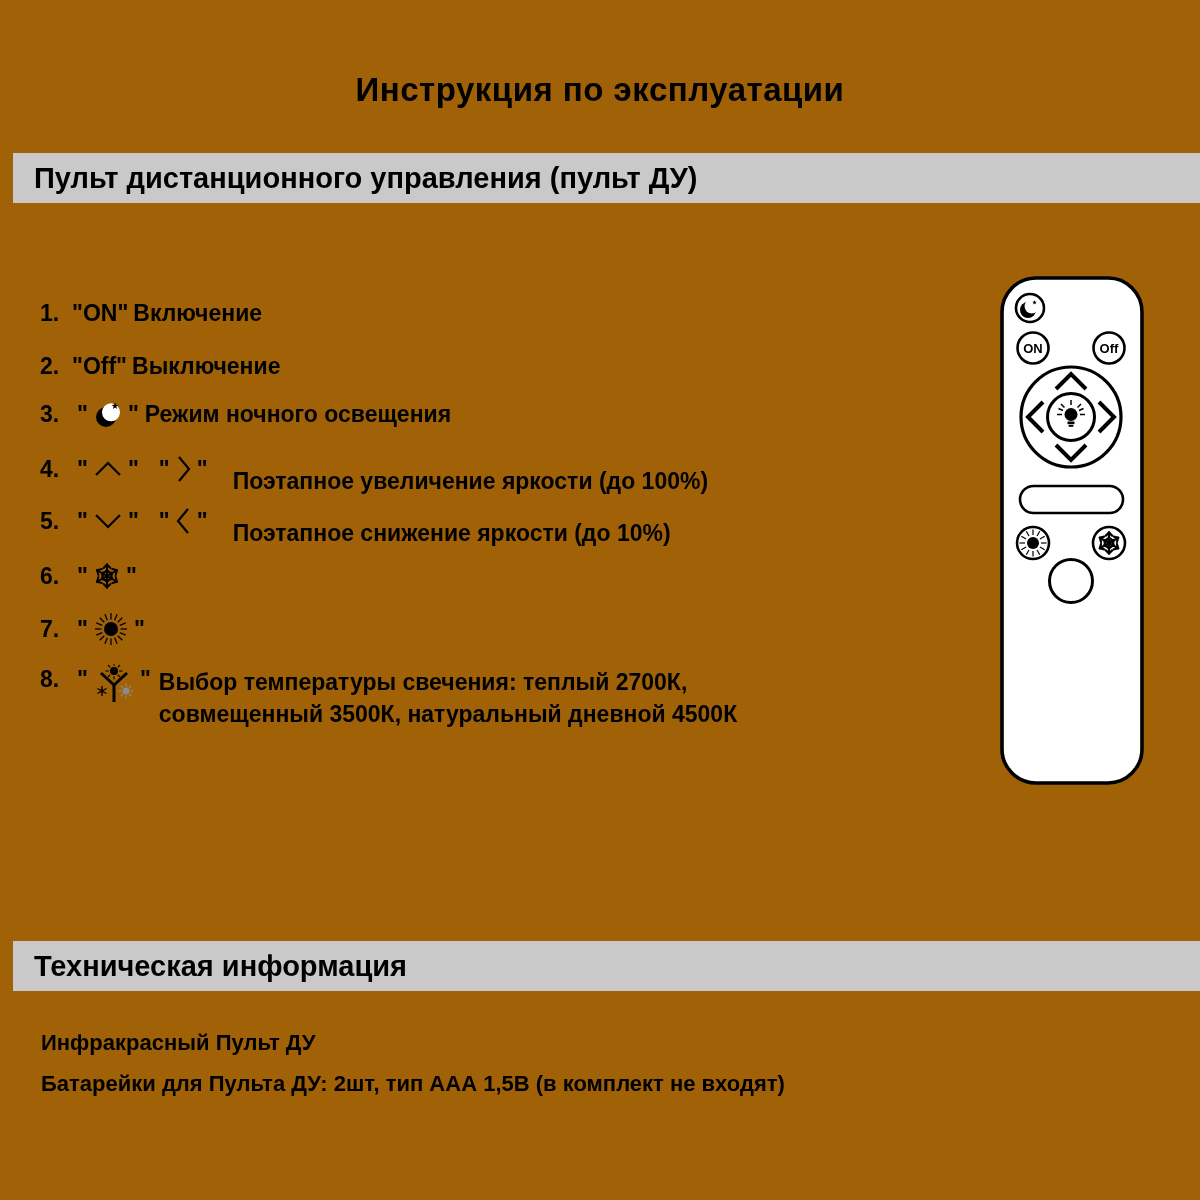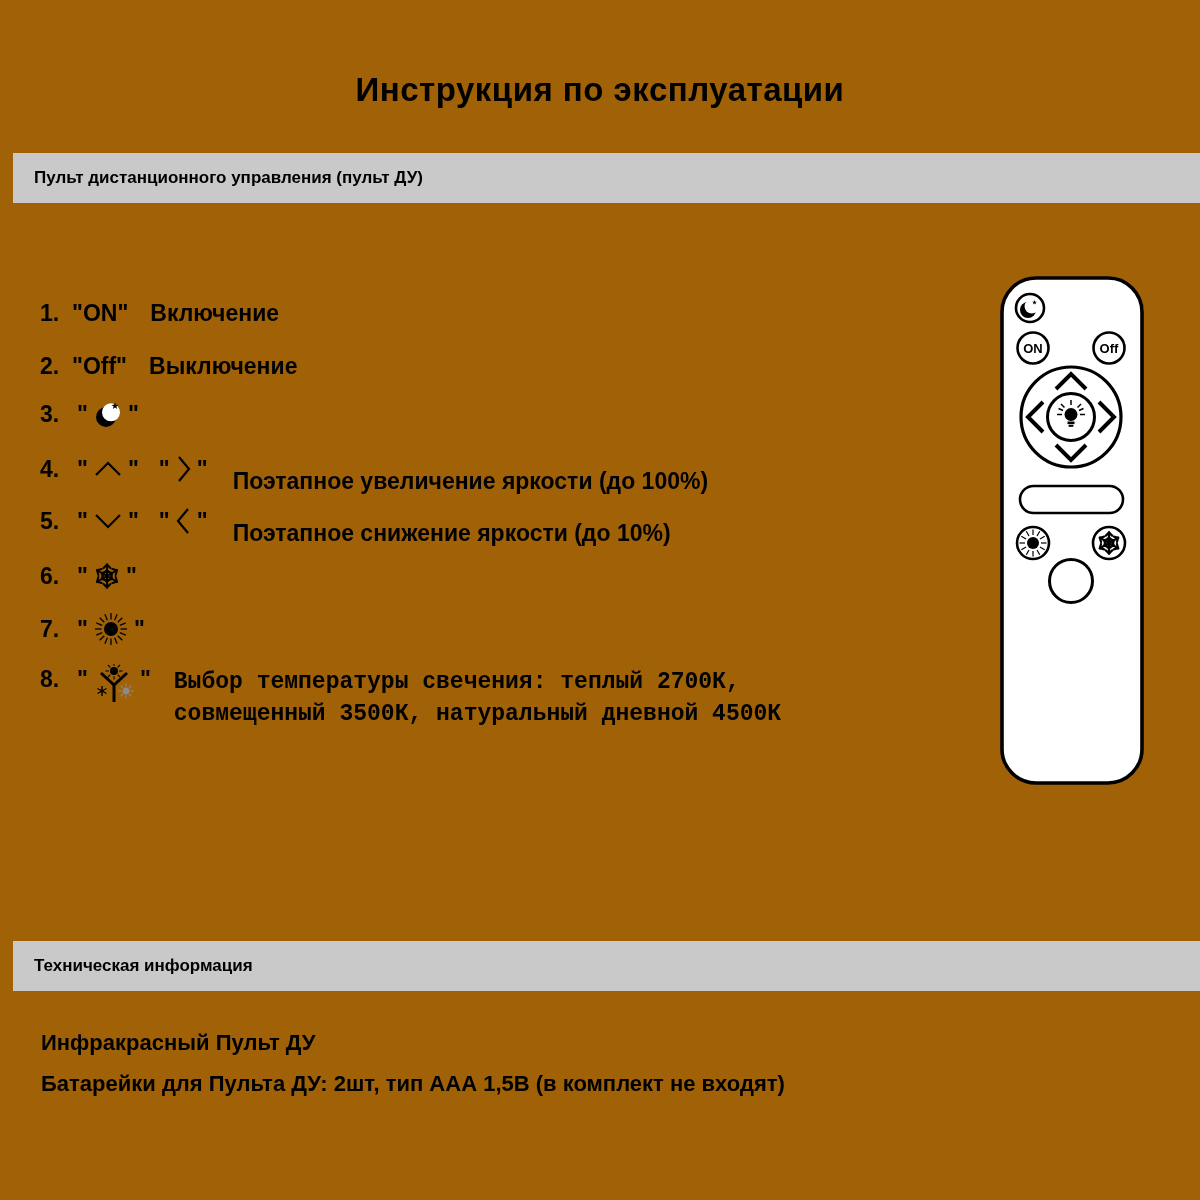--- a/index.html
+++ b/index.html
@@ -2,34 +2,34 @@
 <html><head>
 <meta charset="utf-8">
 <style>
   html,body{margin:0;padding:0;background:#ffffff;}
   .page{position:relative;width:1200px;height:1200px;background:#a16207;overflow:hidden;
         font-family:"Liberation Sans",sans-serif;color:#000;font-weight:bold;}
   .title{position:absolute;top:71px;left:0;width:100%;text-align:center;
          font-size:33px;letter-spacing:0.5px;}
   .bar{position:absolute;left:13px;right:0;height:50px;background:#c9c9c9;
        display:flex;align-items:center;padding-left:21px;box-sizing:border-box;
-       font-size:17px;}
+       font-size:29px;}
   #bar-remote{top:153px;}
   #bar-tech{top:941px;align-items:center;}
   .item{position:absolute;left:40px;display:flex;align-items:center;
         font-size:23px;white-space:nowrap;height:36px;}
   .item .num{display:inline-block;min-width:32px;}
   .item .q{margin:0 5px;}
   .item .tok{margin-right:4px;}
-  .item .desc{margin-left:18px;}
+  .item .desc{margin-left:1px;}
   .item .desc-gap{margin-left:20px;margin-top:24px;}
   .item .icon{display:inline-flex;align-items:center;}
   .pairgap{display:inline-block;width:10px;}
   #item-8{align-items:flex-start;height:auto;}
-  #item-8 .desc2{margin-left:18px;line-height:32px;font-family:Liberation Mono, monospace;}
+  #item-8 .desc2{margin-left:3px;line-height:32px;}
   .techline{position:absolute;left:41px;font-size:22px;line-height:30px;}
   svg{display:block;}
   .remote-art{position:absolute;left:999px;top:275px;}
 </style>
 </head>
 <body>
 
 <div class="page">
 
   <div class="title">Инструкция по эксплуатации</div>
@@ -54,20 +54,21 @@
     <span class="num">3.</span>
     <span class="q">"</span>
     <span class="icon">
       <svg width="30" height="32" viewBox="0 0 30 32">
         <circle cx="13" cy="19" r="10" fill="#000"></circle>
         <circle cx="18" cy="14.3" r="9" fill="#fff"></circle>
         <polygon transform="translate(22,8) scale(0.9)" fill="#000" points="0,-4 1,-1.3 3.8,-1.2 1.5,0.5 2.4,3.2 0,1.6 -2.4,3.2 -1.5,0.5 -3.8,-1.2 -1,-1.3"></polygon>
       </svg>
     </span>
     <span class="q">"</span>
+    <span class="desc">Режим ночного освещения</span>
   </div>
 
   <div class="item" id="item-4" style="top:451px">
     <span class="num">4.</span>
     <span class="q">"</span>
     <span class="icon">
       <svg width="30" height="18" viewBox="0 0 30 18">
         <path d="M3,15 L15,3 L27,15" fill="none" stroke="#000" stroke-width="2.2"></path>
       </svg>
     </span>

